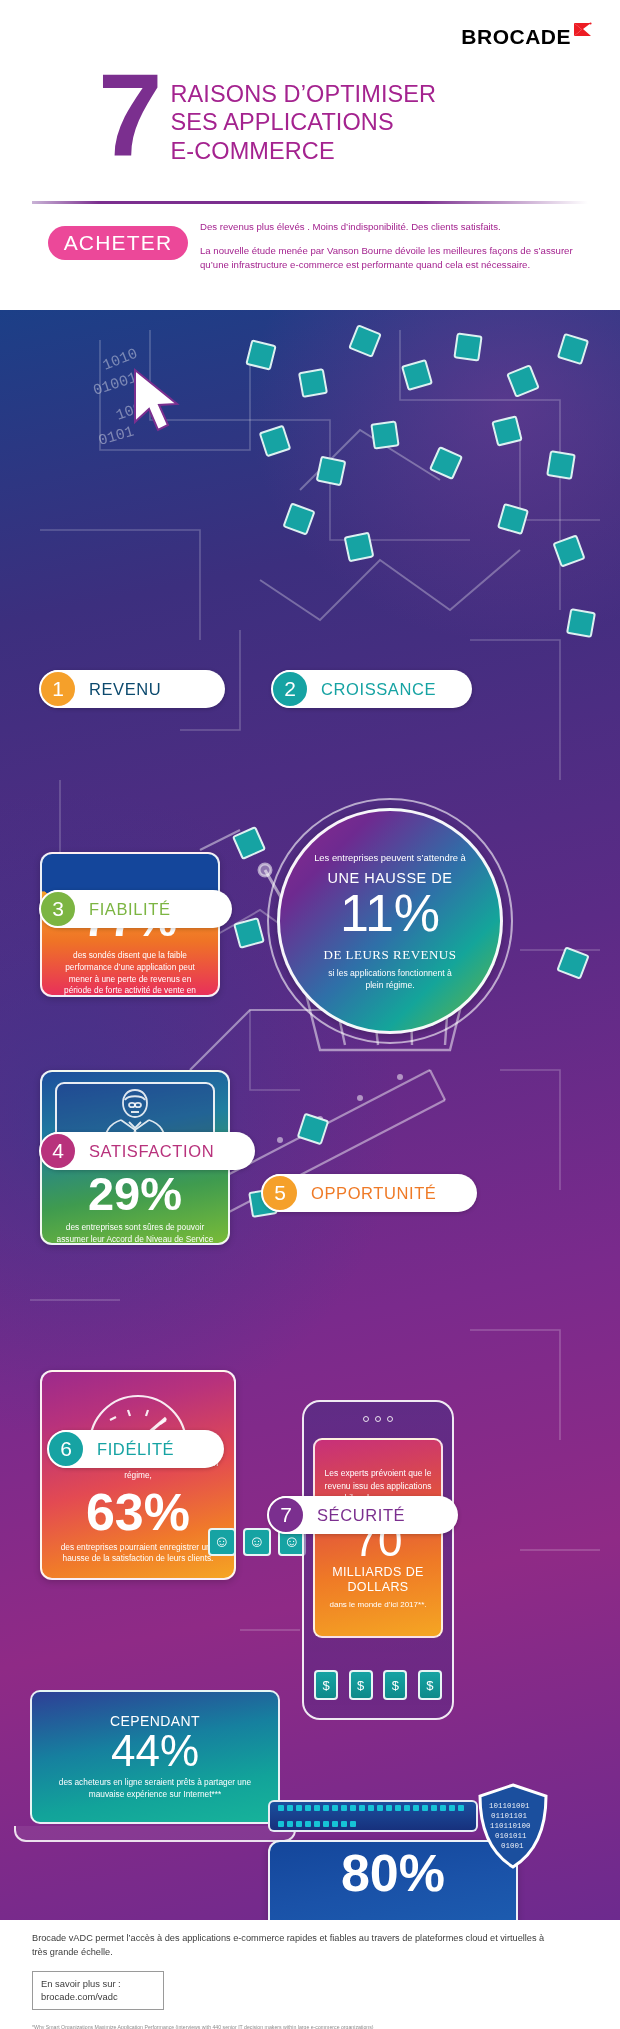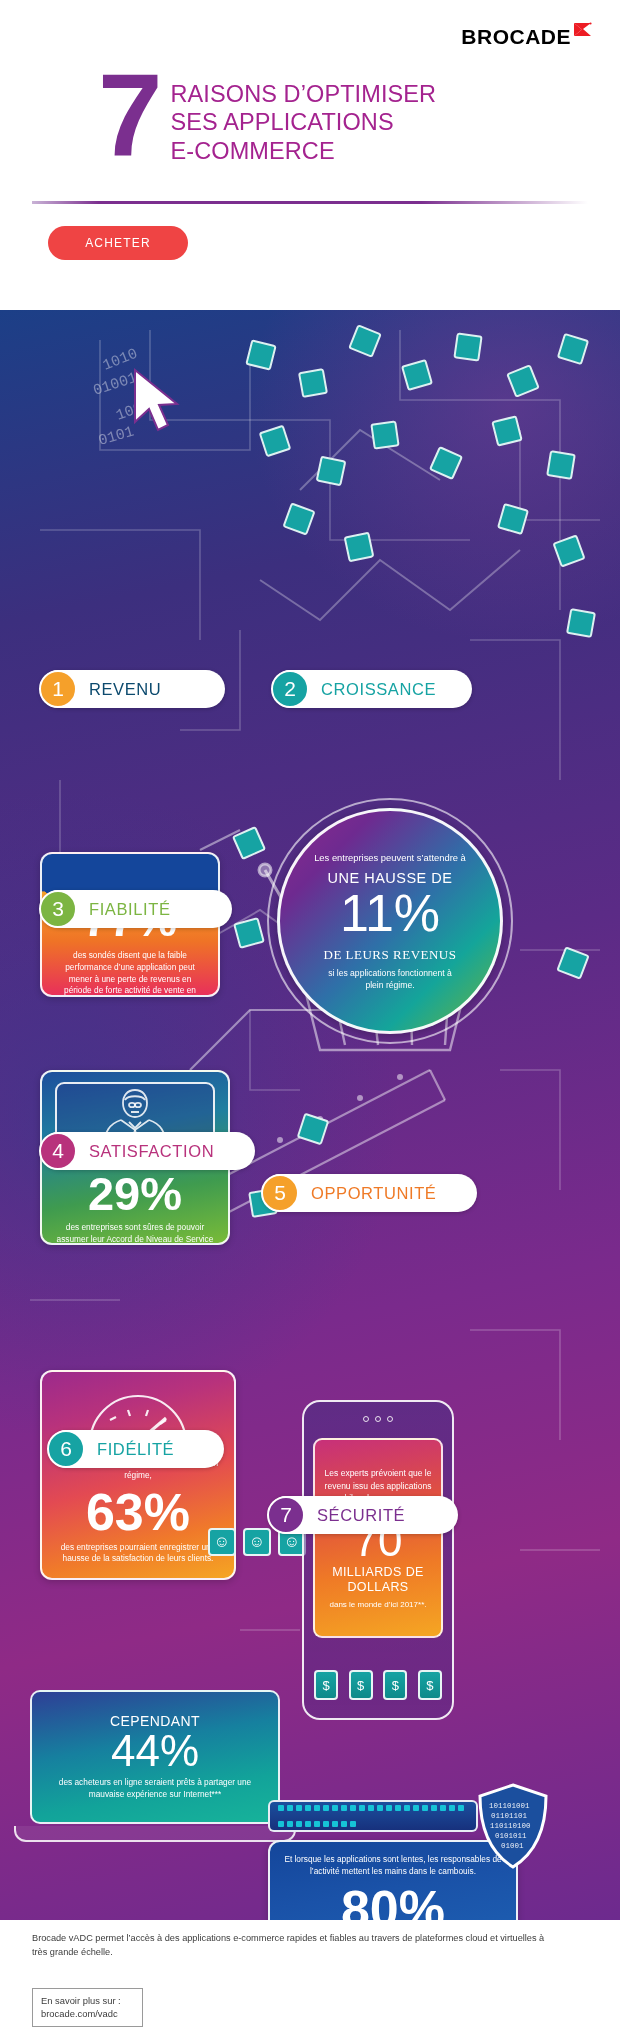--- a/index.html
+++ b/index.html
@@ -49,23 +49,23 @@
   .divider {
     position: absolute; left: 32px; top: 201px; width: 556px; height: 3px;
     background: linear-gradient(90deg, #c9b3d6 0%, #7b2f8f 12%, #7b2f8f 70%, #ffffff 100%);
   }
 
   
   .intro { position: relative; width: 620px; height: 98px; background: #fff; }
   .acheter-btn {
     position: absolute; left: 48px; top: 14px;
     width: 140px; height: 34px; border-radius: 17px;
-    background: #ef4444; color: #ffffff;
+    background: #ec4899; color: #ffffff;
     display: flex; align-items: center; justify-content: center;
-    font-size: 12px; letter-spacing: 1.2px;
+    font-size: 21px; letter-spacing: 1.2px;
   }
   .intro-text {
     position: absolute; left: 200px; top: 8px; width: 390px;
     color: #a4238f; font-size: 9.6px; line-height: 1.52;
   }
   .intro-text p + p { margin-top: 9px; }
 
   
   .board {
     position: relative; width: 620px; height: 1610px;
@@ -236,21 +236,21 @@
     background: linear-gradient(170deg, #14469b 0%, #1a52a8 40%, #1e63b5 100%); }
 
   .shield {
     position: absolute; left: 476px; top: 1472px; width: 74px; height: 88px; z-index: 6;
   }
 
   
   .footer { position: relative; width: 620px; height: 109px; background: #ffffff; padding: 12px 32px 0 32px; }
   .footer-lead { font-size: 9.2px; line-height: 1.5; color: #3c3c3c; width: 520px; }
   .footer-box {
-    margin-top: 28px; width: 111px; border: 1px solid #9a9a9a;
+    margin-top: 11px; width: 132px; border: 1px solid #9a9a9a;
     padding: 5px 8px; font-size: 9.4px; line-height: 1.45; color: #3c3c3c;
   }
   .footer-note { margin-top: 13px; font-size: 5.2px; line-height: 1.9; color: #8d8d8d; }
   .footer-note u { text-decoration: underline; }
 </style>
 </head>
 <body>
 
 <div class="header">
 
@@ -273,20 +273,22 @@
       <div>E-COMMERCE</div>
     </div>
   </div>
 
   <div class="divider"></div>
 </div>
 
 <div class="intro">
   <div class="acheter-btn">ACHETER</div>
   <div class="intro-text">
+    <p>Des revenus plus élevés . Moins d’indisponibilité. Des clients satisfaits.</p>
+    <p>La nouvelle étude menée par Vanson Bourne dévoile les meilleures façons de s’assurer qu’une infrastructure e-commerce  est performante quand cela est nécessaire.</p>
   </div>
 </div>
 
 <div class="board">
 
   <div class="bg-art">
     <svg width="620" height="1610" viewBox="0 0 620 1610">
       <g fill="none" stroke="rgba(255,255,255,0.22)" stroke-width="1.6">
         <path d="M100,30 L100,140 L250,140 L250,40"></path>
         <path d="M150,20 L150,110 L330,110 L330,230 L470,230"></path>
@@ -536,21 +538,20 @@
         <text x="13" y="26">101101001</text>
         <text x="15" y="36">01101101</text>
         <text x="14" y="46">110110100</text>
         <text x="19" y="56">0101011</text>
         <text x="25" y="66">01001</text>
       </g>
     </svg>
   </div>
 
   <div class="card" id="card7">
-    <div class="stat-desc" style="margin-top:12px;">Et lorsque les applications sont lentes, les responsables de l’activité mettent les mains dans le cambouis.</div>
     <div class="stat-big" style="font-size:52px; margin-top:5px;">80%</div>
 
   </div>
 
 </div>
 
 <div class="footer">
   <div class="footer-lead">Brocade vADC permet l’accès à des applications e-commerce rapides et fiables au travers de plateformes cloud et virtuelles à très grande échelle.</div>
 
   <div class="footer-box">

